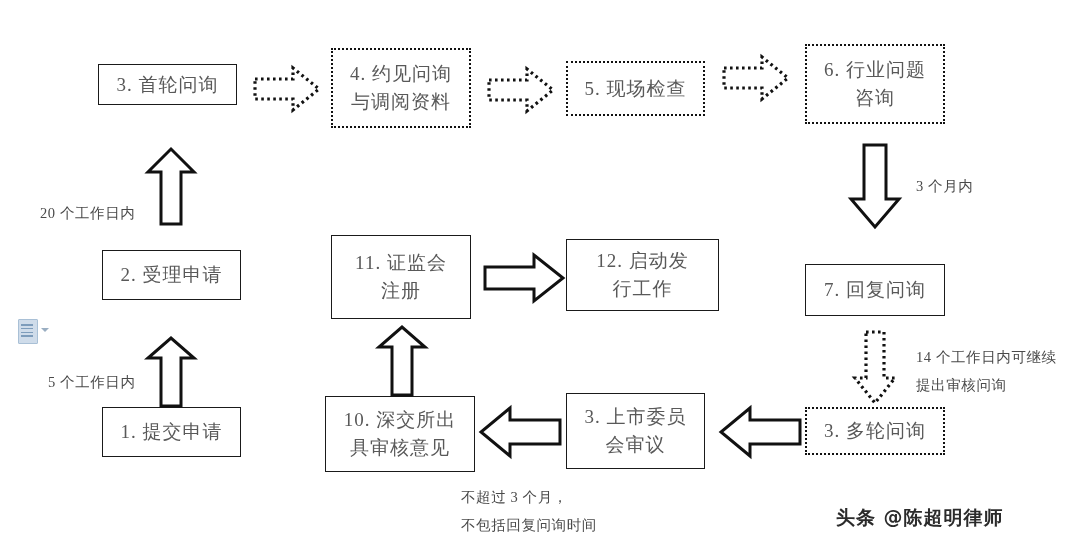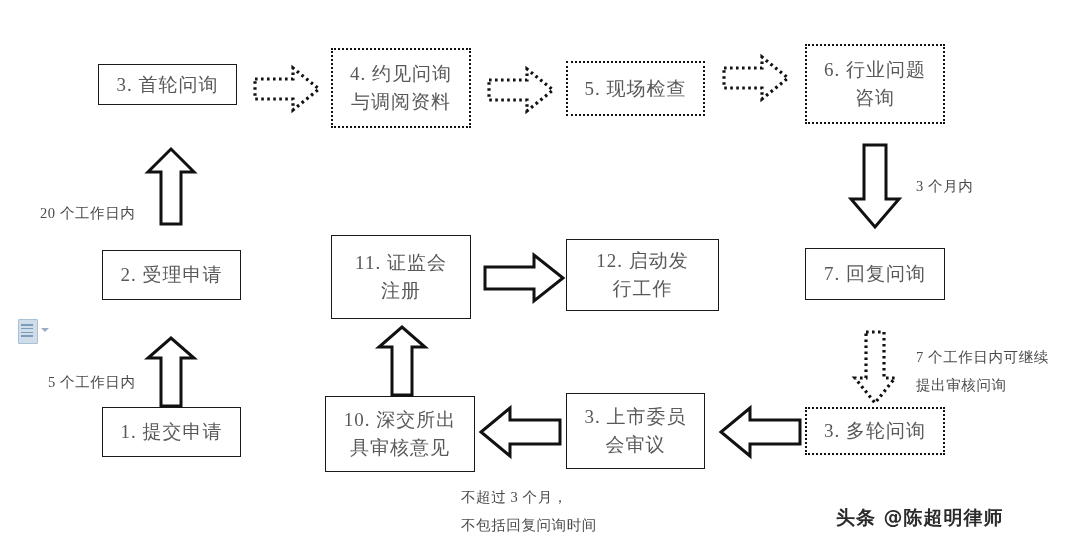--- a/index.html
+++ b/index.html
@@ -81,21 +81,21 @@
   <div class="box solid" style="left:98px;top:64px;width:139px;height:41px;">3. 首轮问询</div>
 
   <div class="box dotted" style="left:331px;top:48px;width:140px;height:80px;">4. 约见问询
 与调阅资料</div>
 
   <div class="box dotted" style="left:566px;top:61px;width:139px;height:55px;">5. 现场检查</div>
 
   <div class="box dotted" style="left:805px;top:44px;width:140px;height:80px;">6. 行业问题
 咨询</div>
 
-  <div class="box solid" style="left:805px;top:248px;width:140px;height:52px;">7. 回复问询</div>
+  <div class="box solid" style="left:805px;top:264px;width:140px;height:52px;">7. 回复问询</div>
 
   <div class="box dotted" style="left:805px;top:407px;width:140px;height:48px;">3. 多轮问询</div>
 
   <div class="box solid" style="left:566px;top:393px;width:139px;height:76px;">3. 上市委员
 会审议</div>
 
   <div class="box solid" style="left:325px;top:396px;width:150px;height:76px;">10. 深交所出
 具审核意见</div>
 
   <div class="box solid" style="left:331px;top:235px;width:140px;height:84px;">11. 证监会
@@ -173,21 +173,21 @@
       <path class="strk" d="M17,78 L37,78 L37,26 L50,26 L27,3 L4,26 L17,26 Z"></path>
     </svg>
   </div>
 
   <div class="cap" style="left:40px;top:200px;text-align:right;">20 个工作日内</div>
 
   <div class="cap" style="left:48px;top:369px;">5 个工作日内</div>
 
   <div class="cap" style="left:916px;top:173px;text-align:right;">3 个月内</div>
 
-  <div class="cap" style="left:916px;top:344px;">7 个工作日内可继续
+  <div class="cap" style="left:916px;top:344px;">14 个工作日内可继续
 提出审核问询</div>
 
   <div class="cap" style="left:461px;top:484px;">不超过 3 个月，
 不包括回复问询时间</div>
 
   <div class="watermark" style="left:836px;top:505px;">头条 @陈超明律师</div>
 
   <div class="paste-icon">
     <div class="doc"></div>
     <div class="lines">

